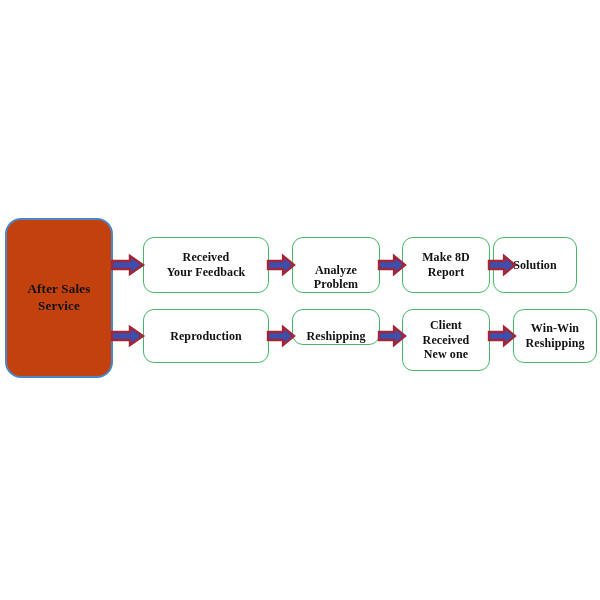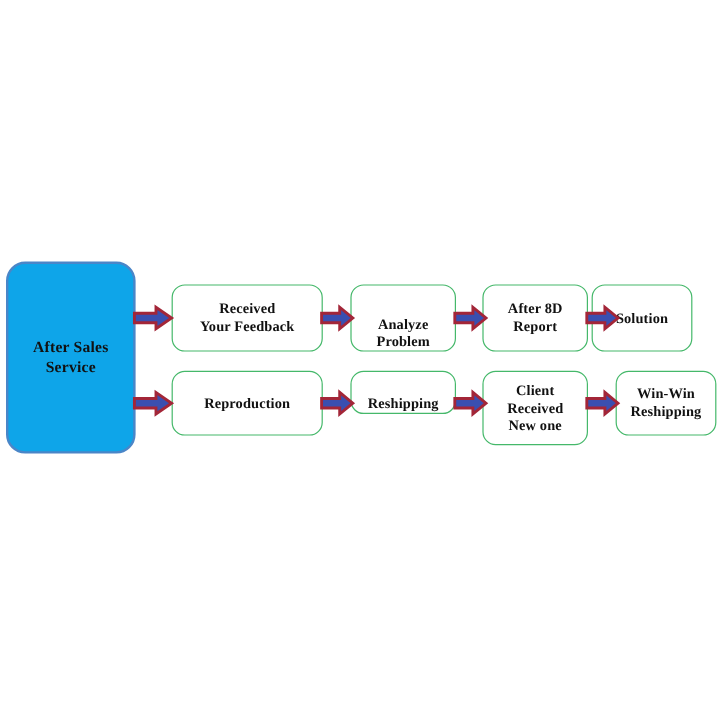--- a/index.html
+++ b/index.html
@@ -19,21 +19,21 @@
     position: relative;
     width: 600px;
     height: 600px;
     background: #ffffff;
   }
 
   
   .start-node {
     position: absolute;
     box-sizing: border-box;
-    background: #0ea5e9;
+    background: #c2410c;
     border: 2px solid #4a86c8;
     border-radius: 16px;
     display: flex;
     align-items: center;
     justify-content: center;
     text-align: center;
   }
   .start-node .node-label {
     font-family: "Liberation Serif", "DejaVu Serif", serif;
     font-weight: bold;
@@ -102,21 +102,21 @@
     <span class="node-label">Received
 Your Feedback</span>
   </div>
 
   <div class="proc-node" id="node-analyze-problem" style="left: 292px; top: 237px; width: 88px; height: 56px; border-color: rgb(69, 184, 106); align-items: flex-end;">
     <span class="node-label">Analyze
 Problem</span>
   </div>
 
   <div class="proc-node" id="node-make-8d-report" style="left: 402px; top: 237px; width: 88px; height: 56px; border-color: rgb(69, 184, 106);">
-    <span class="node-label">After 8D
+    <span class="node-label">Make 8D
 Report</span>
   </div>
 
   <div class="proc-node" id="node-solution" style="left: 493px; top: 237px; width: 84px; height: 56px; border-color: rgb(69, 184, 106);">
     <span class="node-label">Solution</span>
   </div>
 
   <div class="proc-node" id="node-reproduction" style="left: 143px; top: 309px; width: 126px; height: 54px; border-color: rgb(69, 184, 106); text-align: right;">
     <span class="node-label">Reproduction</span>
   </div>

